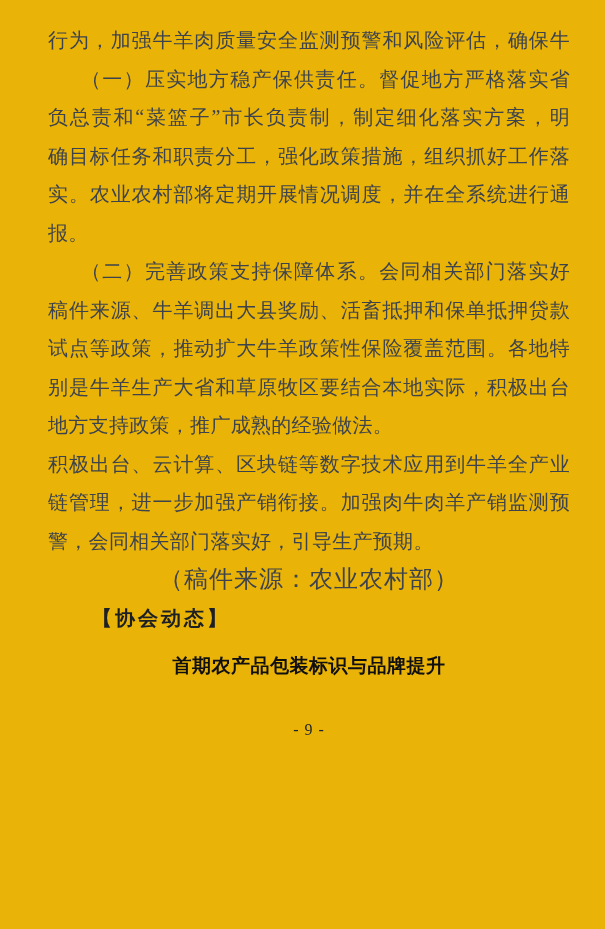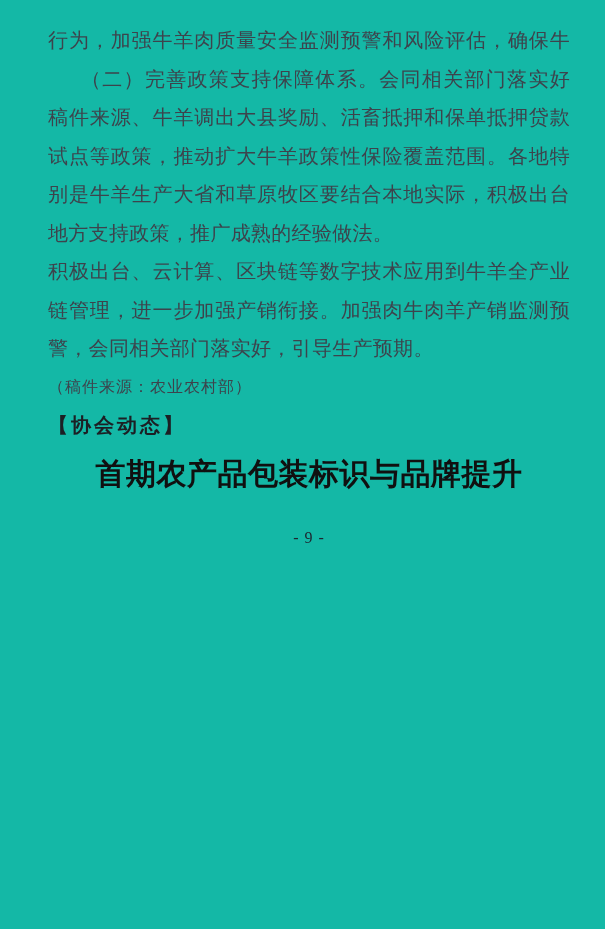--- a/index.html
+++ b/index.html
@@ -1,21 +1,21 @@
 <!DOCTYPE html>
 <html><head>
 <meta charset="utf-8">
 <style>
   html, body { margin: 0; padding: 0; background: #e8e8e8; }
   .page {
     position: relative;
     width: 605px;
     height: 929px;
     margin: 0 auto;
-    background: #14b8a6;
+    background: #eab308;
     box-sizing: border-box;
     padding: 21px 35px 0 48px;
     font-family: "Liberation Serif", "DejaVu Serif", serif;
     color: #3d434c;
     overflow: hidden;
   }
   .bodytext { width: 522px; }
   .line {
     font-size: 20px;
     line-height: 38.5px;
@@ -34,39 +34,40 @@
     font-family: "Liberation Sans", "DejaVu Sans", sans-serif;
     font-weight: 700;
     font-size: 20px;
     line-height: 38.5px;
     height: 38.5px;
     text-indent: 34px;
     letter-spacing: 4px;
     color: #2c3036;
   }
   .source-line {
-    font-size: 16px;
+    font-size: 24px;
     line-height: 38.5px;
     height: 38.5px;
-    text-align: left;
+    text-align: center;
     letter-spacing: 1px;
   }
   .marker-line {
     font-family: "Liberation Sans", "DejaVu Sans", sans-serif;
     font-weight: 700;
     font-size: 20px;
     line-height: 38.5px;
     height: 38.5px;
     letter-spacing: 3px;
     color: #1c1f24;
+    margin-left: 44px;
   }
   .headline {
     text-align: center;
     font-weight: 700;
-    font-size: 30px;
+    font-size: 19px;
     line-height: 58px;
     color: #101010;
     letter-spacing: 0.5px;
     font-family: "Liberation Serif", "DejaVu Serif", serif;
   }
   .page-number {
     margin-top: 24px;
     text-align: center;
     font-size: 16px;
     line-height: 22px;
@@ -79,20 +80,27 @@
 
 <div class="page">
 
   <div class="bodytext">
 
     <div>
       <div class="line j">行为，加强牛羊肉质量安全监测预警和风险评估，确保牛</div>
     </div>
 
 
+    <div>
+      <div class="line j ind">（一）压实地方稳产保供责任。督促地方严格落实省</div>
+      <div class="line j">负总责和“菜篮子”市长负责制，制定细化落实方案，明</div>
+      <div class="line j">确目标任务和职责分工，强化政策措施，组织抓好工作落</div>
+      <div class="line j">实。农业农村部将定期开展情况调度，并在全系统进行通</div>
+      <div class="line">报。</div>
+    </div>
 
     <div>
       <div class="line j ind">（二）完善政策支持保障体系。会同相关部门落实好</div>
       <div class="line j">稿件来源、牛羊调出大县奖励、活畜抵押和保单抵押贷款</div>
       <div class="line j">试点等政策，推动扩大牛羊政策性保险覆盖范围。各地特</div>
       <div class="line j">别是牛羊生产大省和草原牧区要结合本地实际，积极出台</div>
       <div class="line">地方支持政策，推广成熟的经验做法。</div>
     </div>
 
     <div>

